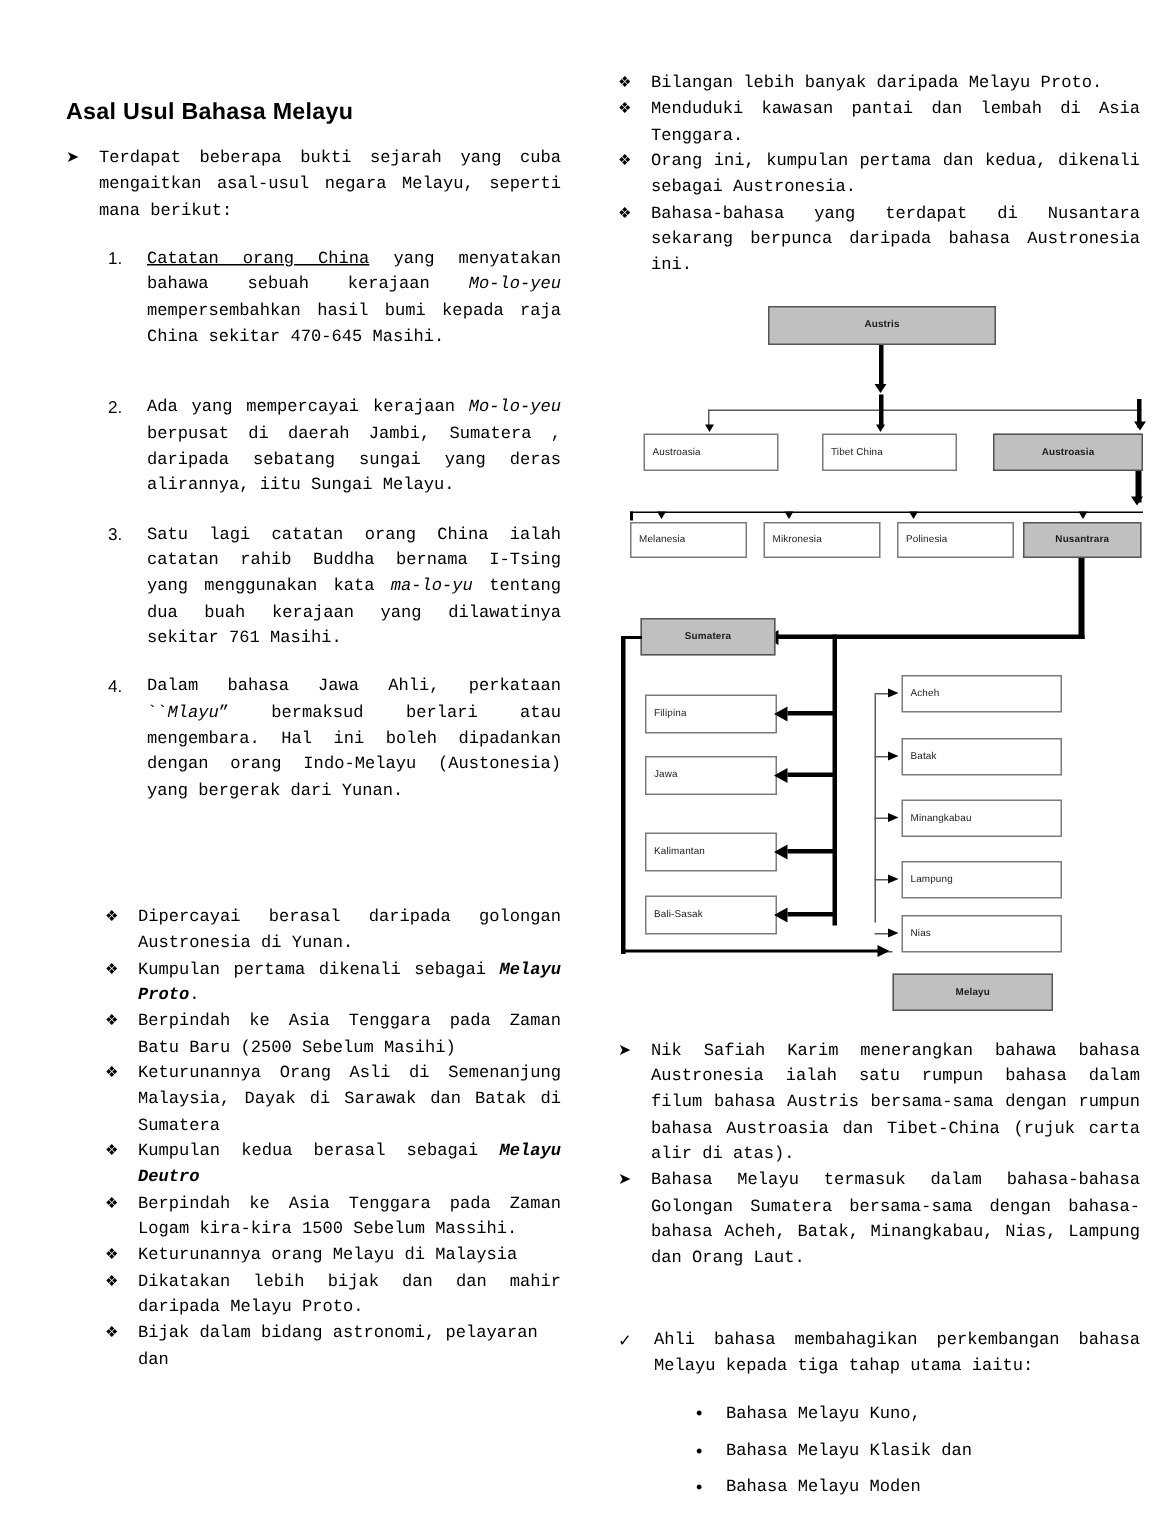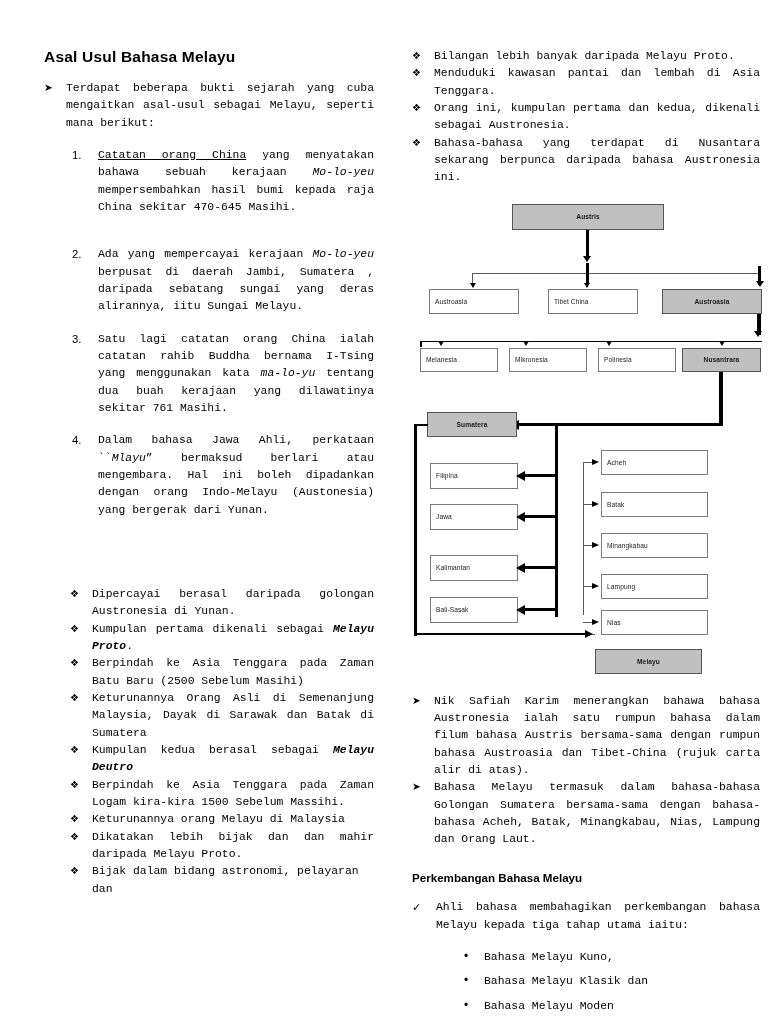--- a/index.html
+++ b/index.html
@@ -17,21 +17,21 @@
   }
   .page {
     position: relative;
     width: 768px; height: 1024px;
     padding: 0;
   }
   .col {
     position: absolute;
     top: 0;
   }
-  .col-left  { left: 44px;  width: 330px; }
+  .col-left  { left: 44px;  width: 330px; margin-top: 18px; }
   .col-right { left: 412px; width: 348px; }
 
   h1.doc-title {
     font-size: 15.5px;
     font-weight: bold;
     letter-spacing: 0.2px;
     margin: 48px 0 0 0;
     line-height: 1.1;
   }
   h2.sec-title {
@@ -134,21 +134,21 @@
 <div class="page">
 
   <div class="col col-left">
 
     <h1 class="doc-title">Asal Usul Bahasa Melayu</h1>
 
     <div class="gap-m"></div>
 
     <div class="row ind-1">
       <span class="bullet b-arrow">➤</span>
-      <span class="txt">Terdapat beberapa bukti sejarah yang cuba mengaitkan asal-usul sebagai Melayu, seperti mana berikut:</span>
+      <span class="txt">Terdapat beberapa bukti sejarah yang cuba mengaitkan asal-usul negara Melayu, seperti mana berikut:</span>
     </div>
 
     <div class="gap-m"></div>
 
     <div class="row ind-2">
       <span class="bullet b-num">1.</span>
       <span class="txt"><u class="uline">Catatan orang China</u><span> yang menyatakan bahawa sebuah kerajaan </span><i class="ital">Mo-lo-yeu</i><span> mempersembahkan hasil bumi kepada raja China sekitar 470-645 Masihi.</span></span>
     </div>
 
     <div class="gap-m"></div>
@@ -344,21 +344,20 @@
         <span class="txt">Nik Safiah Karim menerangkan bahawa bahasa Austronesia ialah satu rumpun bahasa dalam filum bahasa Austris bersama-sama dengan rumpun bahasa Austroasia dan Tibet-China (rujuk carta alir di atas).</span>
       </div>
       <div class="row">
         <span class="bullet b-arrow">➤</span>
         <span class="txt">Bahasa Melayu termasuk dalam bahasa-bahasa Golongan Sumatera bersama-sama dengan bahasa-bahasa Acheh, Batak, Minangkabau, Nias, Lampung dan Orang Laut.</span>
       </div>
     </div>
 
     <div class="gap-l"></div>
 
-    <h2 class="sec-title">Perkembangan Bahasa Melayu</h2>
 
     <div class="gap-m"></div>
 
     <div class="row">
       <span class="bullet b-check">✓</span>
       <span class="txt">Ahli bahasa membahagikan perkembangan bahasa Melayu kepada tiga tahap utama iaitu:</span>
     </div>
 
     <div class="gap-m"></div>
 

